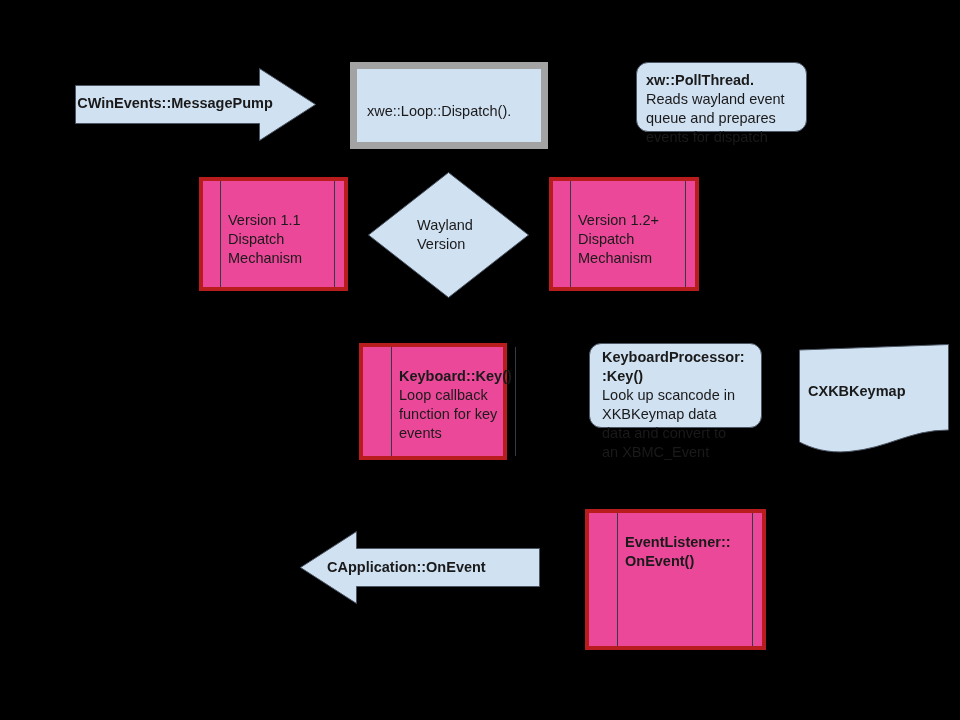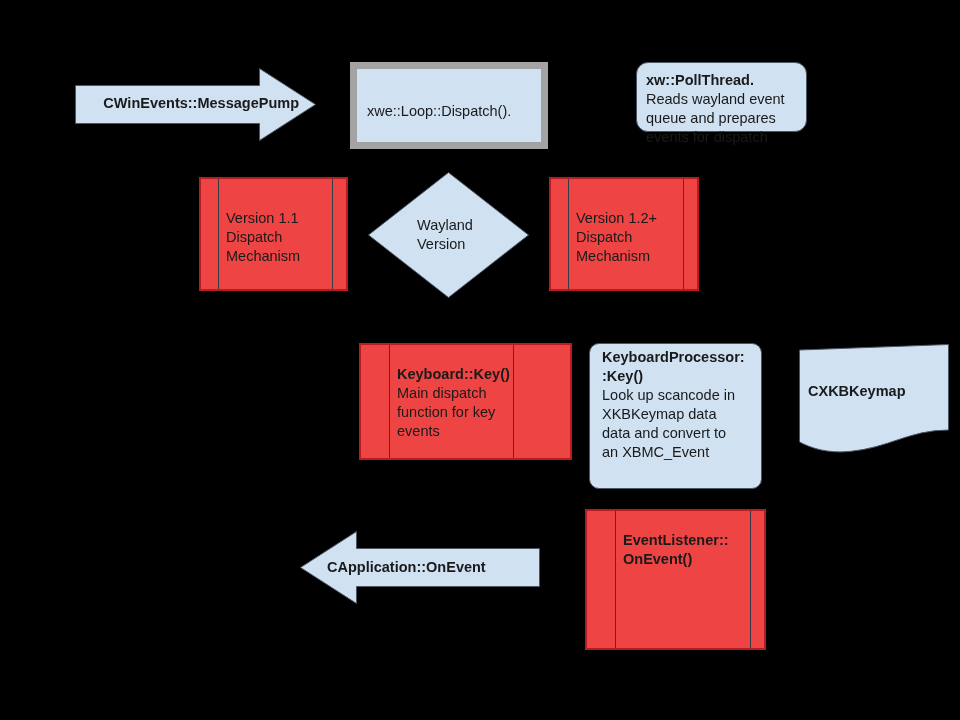--- a/index.html
+++ b/index.html
@@ -29,22 +29,22 @@
   .txt b, .bold {
     font-weight: bold;
   }
   
   .rect {
     background: #d0e1f2;
     border: 7px solid #a3a3a3;
   }
   
   .subroutine {
-    background: #ef4444;
-    border: 2px solid #b91c1c;
+    background: #ec4899;
+    border: 4px solid #b91c1c;
   }
   .subroutine .bar {
     position: absolute;
     top: 0;
     bottom: 0;
     width: 0;
     border-left: 1px solid #333b45;
   }
   
   .note {
@@ -71,21 +71,21 @@
 </style>
 </head>
 <body>
 
 <div id="canvas">
 
   <div class="node" style="left:75px; top:68px; width:241px; height:73px;">
     <svg class="shape-svg" width="241" height="73" viewBox="0 0 241 73">
       <polygon points="0.5,17.5 184.5,17.5 184.5,0.5 240.5,36.5 184.5,72.5 184.5,55.5 0.5,55.5" fill="#d0e1f2" stroke="#4b5563" stroke-width="1"></polygon>
     </svg>
-    <div class="label-center bold" style="top:26px; left:8px; width:200px; text-align:right; padding-left:16px;">CWinEvents::MessagePump</div>
+    <div class="label-center bold" style="top:26px; left:0; width:200px; text-align:center; padding-left:0;">CWinEvents::MessagePump</div>
   </div>
 
   <div class="node rect" style="left:350px; top:62px; width:198px; height:87px;">
     <div class="txt" style="left:10px; top:33px;">xwe::Loop::Dispatch().</div>
   </div>
 
   <div class="node note" style="left:636px; top:62px; width:171px; height:70px;">
     <div class="txt bold" style="left:9px; top:8px;">xw::PollThread.</div>
     <div class="txt" style="left:9px; top:27px;">Reads wayland event
 queue and prepares
@@ -109,30 +109,30 @@
   </div>
 
   <div class="node subroutine" style="left:549px; top:177px; width:150px; height:114px;">
     <div class="bar" style="left:17px;"></div>
     <div class="bar" style="left:132px;"></div>
     <div class="txt" style="left:25px; top:30px;">Version 1.2+
 Dispatch
 Mechanism</div>
   </div>
 
-  <div class="node subroutine" style="left:359px; top:343px; width:213px; height:117px;">
+  <div class="node subroutine" style="left:359px; top:343px; width:148px; height:117px;">
     <div class="bar" style="left:28px;"></div>
     <div class="bar" style="left:152px;"></div>
     <div class="txt bold" style="left:36px; top:20px;">Keyboard::Key()</div>
-    <div class="txt" style="left:36px; top:39px;">Main dispatch
+    <div class="txt" style="left:36px; top:39px;">Loop callback
 function for key
 events</div>
   </div>
 
-  <div class="node note" style="left:589px; top:343px; width:173px; height:146px;border-radius:10px;">
+  <div class="node note" style="left:589px; top:343px; width:173px; height:85px;">
     <div class="txt bold" style="left:12px; top:4px;">KeyboardProcessor:
 :Key()</div>
     <div class="txt" style="left:12px; top:42px;">Look up scancode in
 XKBKeymap data
 data and convert to
 an XBMC_Event</div>
   </div>
 
   <div class="node" style="left:799px; top:344px; width:150px; height:110px;">
     <svg class="shape-svg" width="150" height="110" viewBox="0 0 150 110">

